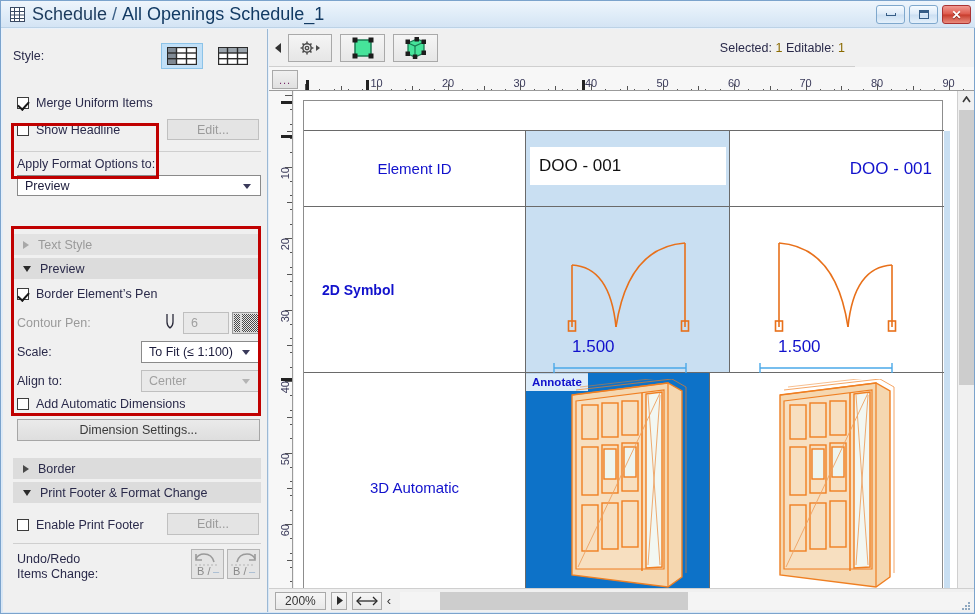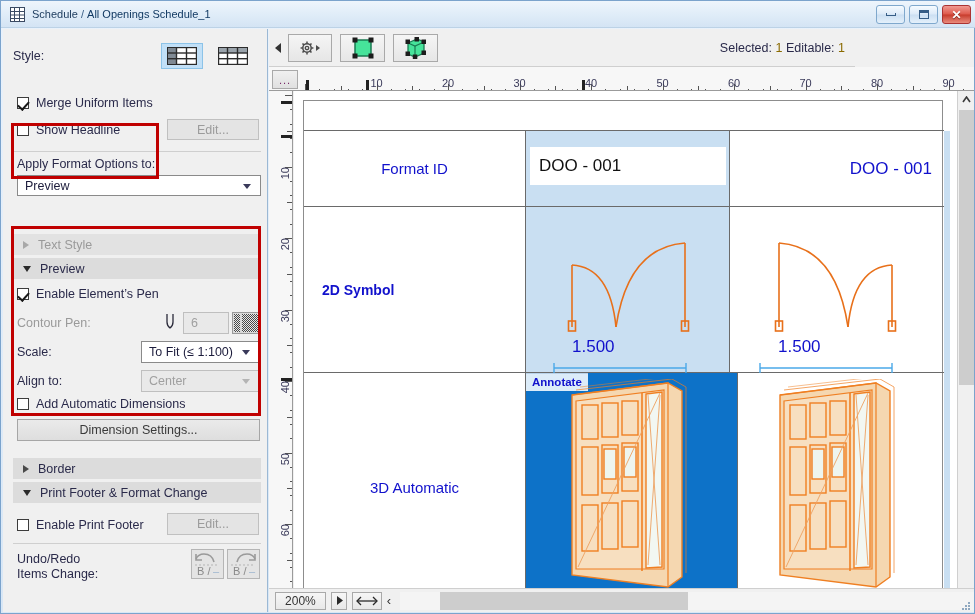--- a/index.html
+++ b/index.html
@@ -20,21 +20,21 @@
   .titlebar {
     position:absolute; left:0; top:0; width:975px; height:27px;
     background:linear-gradient(180deg,#eef5fc 0%, #dfecf8 55%, #d4e4f4 100%);
     display:flex; align-items:center;
     border-bottom:1px solid #bcd2e6;
   }
   .title-icon {
     width:15px; height:15px; margin-left:9px; margin-right:7px;
     position:relative; flex:0 0 auto;
   }
-  .title-text { font-size:11px; color:#1b3a5c; white-space:nowrap; }
+  .title-text { font-size:18px; color:#1b3a5c; white-space:nowrap; }
   .title-text .sep { color:#3a5f86; }
   .title-text .doc { color:#123a63; }
   .winbtns { position:absolute; right:5px; top:4px; display:flex; gap:4px; }
   .winbtn {
     width:29px; height:19px; border:1px solid #7fa8cd; border-radius:3px;
     background:linear-gradient(180deg,#f6fbff 0%, #dceaf8 48%, #cbdff2 52%, #e4f0fb 100%);
     display:flex; align-items:center; justify-content:center;
   }
   .winbtn.close {
     border-color:#a33;
@@ -276,21 +276,21 @@
         <span>Text Style</span>
       </div>
 
       <div class="sectionbar" style="top:229px;">
         <span class="tri-d"></span>
         <span>Preview</span>
       </div>
 
       <div class="cbrow" style="top:258px;">
         <span class="cb checked"></span>
-        <span class="lbl">Enable Element’s Pen</span>
+        <span class="lbl">Border Element’s Pen</span>
       </div>
 
       <span class="lbl dim" style="position:absolute;left:14px;top:287px;">Contour Pen:</span>
       <span style="position:absolute;left:160px;top:283px;">
         <svg width="14" height="18" viewBox="0 0 14 18">
           <path d="M4 2 L4 10 Q4 14 7 16 Q10 14 10 10 L10 2" fill="none" stroke="#2a2a3a" stroke-width="1.3"></path>
         </svg>
       </span>
       <div class="fieldbox dim" style="position:absolute;left:180px;top:283px;width:46px;height:22px;">
         <span>6</span>
@@ -559,21 +559,21 @@
         </div>
     </div>
 
     <div class="canvas">
       <div class="sheet">
 
         <div class="trow" style="top:0;height:30px;"></div>
 
         <div class="trow" style="top:30px;height:76px;">
           <div class="tcell divider" style="left:0;width:222px;display:flex;align-items:center;justify-content:center;">
-            <span class="cap">Format ID</span>
+            <span class="cap">Element ID</span>
           </div>
           <div class="tcell divider cell-sel" style="left:222px;width:204px;">
             <div class="edit-field" style="left:4px;top:16px;width:196px;height:38px;padding-left:9px;">
               <span>DOO - 001</span>
             </div>
           </div>
           <div class="tcell" style="left:426px;width:214px;display:flex;align-items:center;justify-content:flex-end;padding-right:12px;">
             <span style="color:#1111cc;font-size:17px;">DOO - 001</span>
           </div>
         </div>
@@ -625,21 +625,21 @@
                 <line x1="136" y1="0" x2="136" y2="10" stroke="#4aa8e8" stroke-width="1.4"></line>
               </svg>
             </span>
           </div>
         </div>
 
         <div class="trow" style="top:272px;height:230px;">
           <div class="tcell divider" style="left:0;width:222px;display:flex;align-items:center;justify-content:center;">
             <span class="cap">3D Automatic</span>
           </div>
-          <div class="tcell divider cell-sel3d" style="left:222px;width:212px;overflow:hidden;">
+          <div class="tcell divider cell-sel3d" style="left:222px;width:184px;overflow:hidden;">
             <span class="annotate" style="left:0;top:0;">Annotate</span>
             <span style="position:absolute;left:34px;top:6px;">
               <svg width="140" height="220" viewBox="0 0 140 220">
                 <g stroke="#ef7f22" stroke-width="1.4">
                   <polygon points="12,16 108,4 122,12 122,198 108,208 12,196" fill="#f5d7b0"></polygon>
                   <polygon points="16,22 104,11 104,190 16,190" fill="#f7dfc0" stroke-width="1.2"></polygon>
                   <line x1="82" y1="14" x2="82" y2="192" stroke-width="1.6"></line>
                   <polygon points="86,15 102,13 102,188 86,189" fill="#f2f7f2"></polygon>
                   <g fill="#f7dfc0">
                     <rect x="22" y="26" width="16" height="34"></rect>

